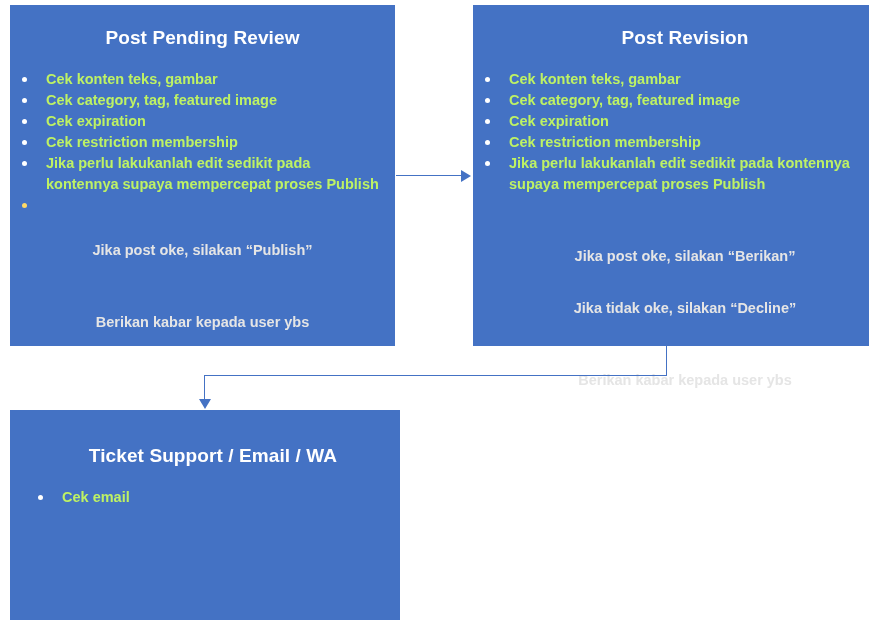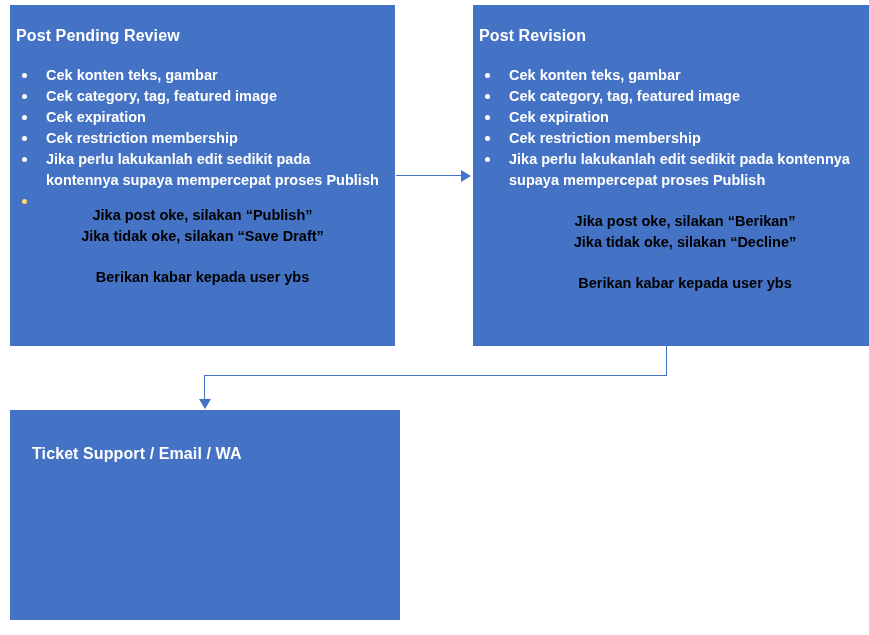--- a/index.html
+++ b/index.html
@@ -19,38 +19,38 @@
   }
 
   .flow-box {
     position: absolute;
     background: #4472C4;
     box-sizing: border-box;
     color: #ffffff;
   }
 
   .box-title {
-    text-align: left;
+    text-align: center;
     font-weight: bold;
-    font-size: 16px;
+    font-size: 19px;
     color: #ffffff;
     letter-spacing: 0.1px;
   }
 
   .bullet-list {
     list-style: none;
     margin: 0;
     padding: 0;
   }
   .bullet-item {
     position: relative;
     font-weight: bold;
     font-size: 14.5px;
     line-height: 21px;
-    color: #ffffff;
+    color: #bef264;
     padding-left: 30px;
     margin: 0;
   }
   .bullet-item::before {
     content: "";
     position: absolute;
     left: 6px;
     top: 8px;
     width: 5px;
     height: 5px;
@@ -63,21 +63,22 @@
   }
   .bullet-item.empty-bullet {
     height: 14px;
   }
 
   .center-line {
     text-align: center;
     font-weight: bold;
     font-size: 14.5px;
     line-height: 21px;
-    color: #000000;
+    color: #e5e5e5;
+    margin-top: 31px;
   }
   .spacer-md { height: 20px; }
 
   
   .connector-line {
     position: absolute;
     background: #4472C4;
   }
   .arrow-right {
     position: absolute;
@@ -110,21 +111,20 @@
     <ul class="bullet-list">
       <li class="bullet-item">Cek konten teks, gambar</li>
       <li class="bullet-item">Cek category, tag, featured image</li>
       <li class="bullet-item">Cek expiration</li>
       <li class="bullet-item">Cek restriction membership</li>
       <li class="bullet-item" style="padding-right:8px;">Jika perlu lakukanlah edit sedikit pada kontennya supaya mempercepat proses Publish</li>
       <li class="bullet-item empty-bullet"></li>
     </ul>
 
     <div class="center-line">Jika post oke, silakan “Publish”</div>
-    <div class="center-line">Jika tidak oke, silakan “Save Draft”</div>
 
     <div class="spacer-md"></div>
 
     <div class="center-line">Berikan kabar kepada user ybs</div>
   </div>
 
   <div class="flow-box" id="box-revision" style="left:473px; top:5px; width:424px; height:341px; padding:22px 6px 0 6px;">
 
     <div class="box-title">Post Revision</div>
 
@@ -148,20 +148,21 @@
     <div class="center-line">Berikan kabar kepada user ybs</div>
   </div>
 
   <div class="flow-box" id="box-ticket" style="left:10px; top:410px; width:390px; height:210px; padding:35px 6px 0 22px;">
 
     <div class="box-title">Ticket Support / Email / WA</div>
 
     <div class="spacer-md"></div>
 
     <ul class="bullet-list">
+      <li class="bullet-item">Cek email</li>
     </ul>
 
     <div class="spacer-md"></div>
 
   </div>
 
   <div class="connector-line" id="conn1-shaft" style="left:396px; top:175px; width:65px; height:1px;"></div>
   <div class="arrow-right" id="conn1-head" style="left:461px; top:170px;"></div>
 
   <div class="connector-line" id="conn2-v1" style="left:666px; top:346px; width:1px; height:29px;"></div>

